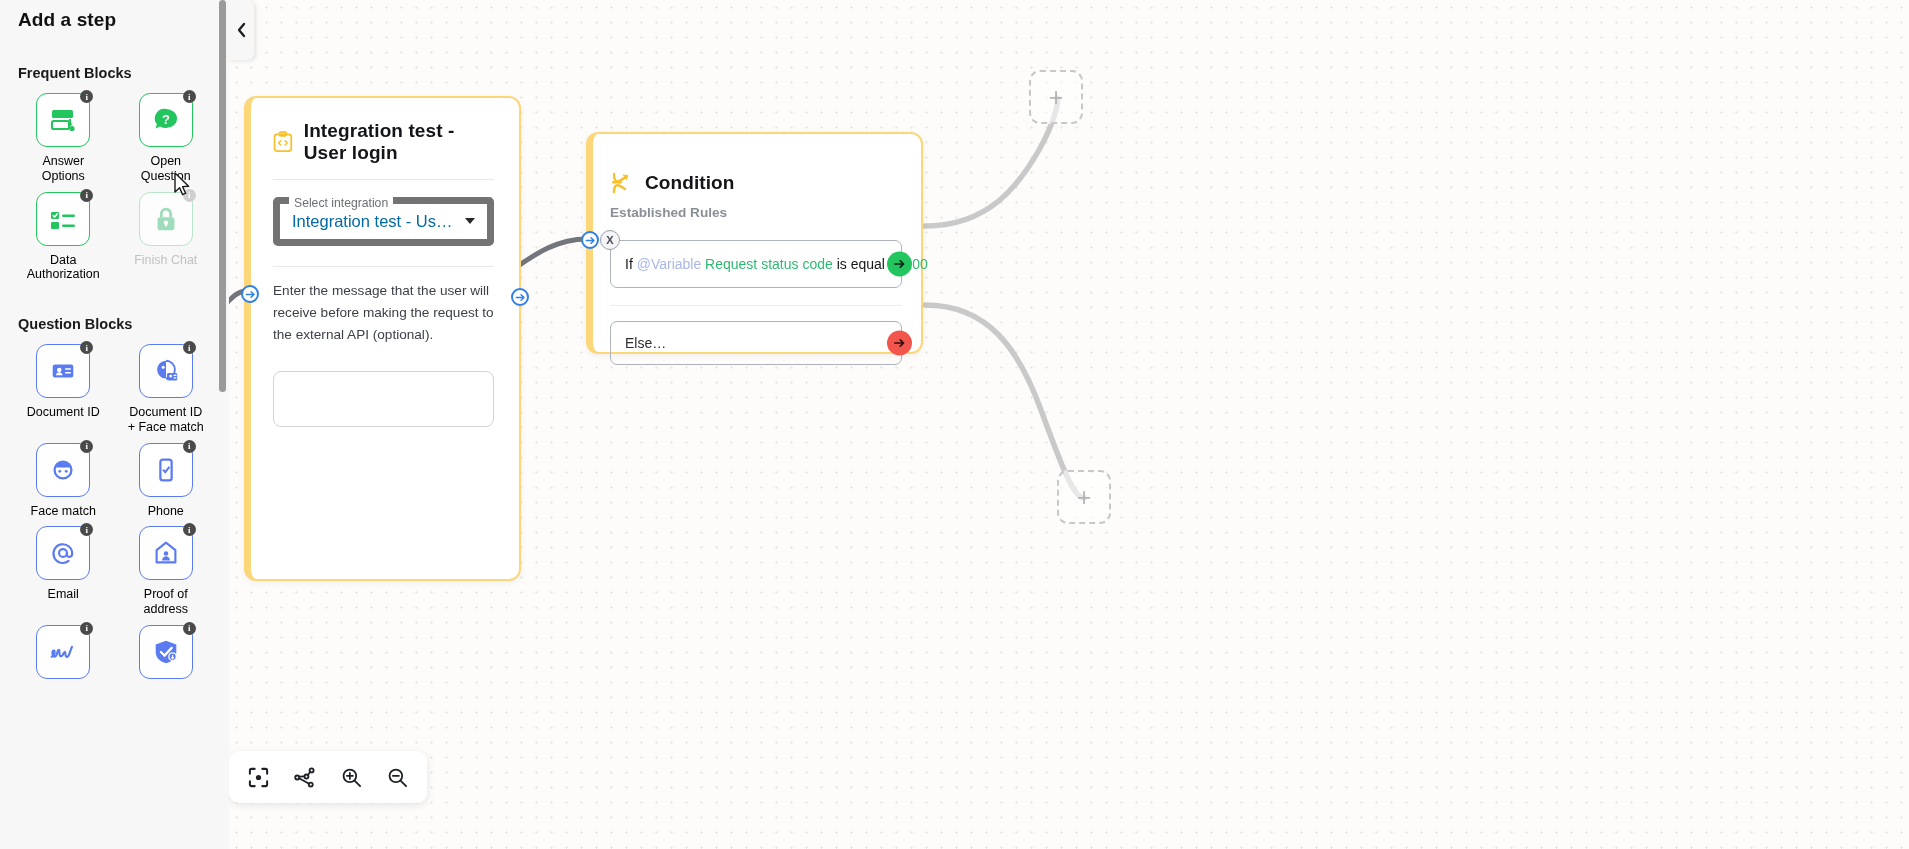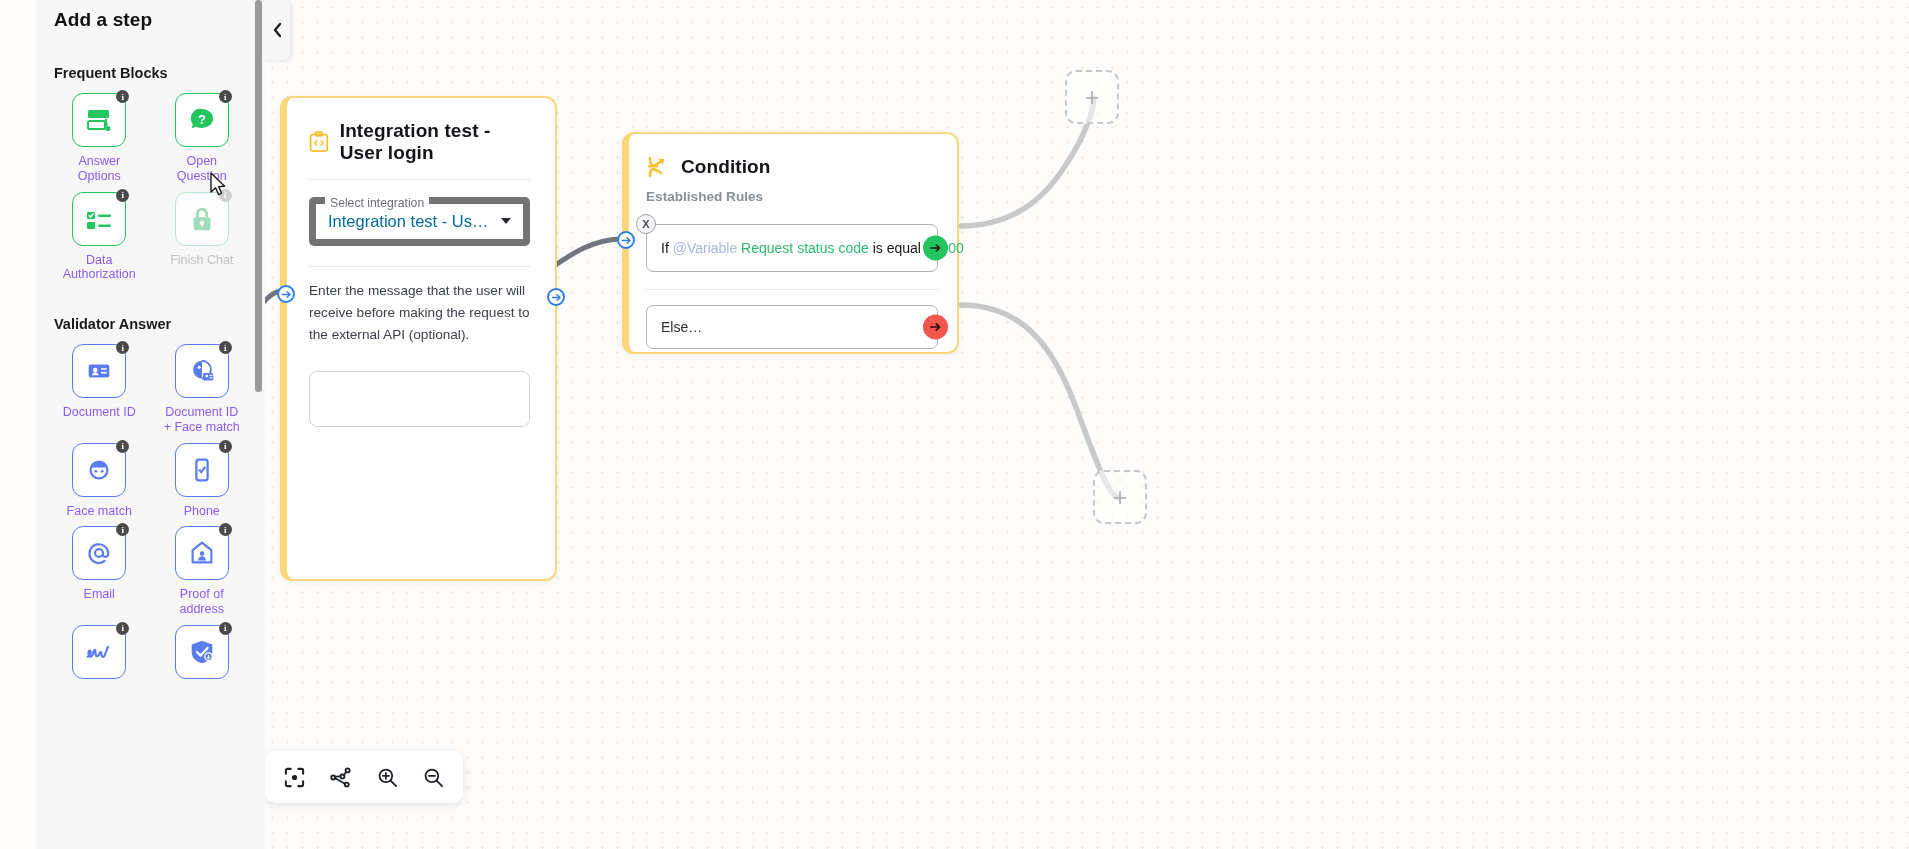--- a/index.html
+++ b/index.html
@@ -2,21 +2,21 @@
 <html><head>
 <meta charset="utf-8">
 <style>
   * { box-sizing: border-box; margin: 0; padding: 0; }
   html, body {
     width: 1909px; height: 849px;
     overflow: hidden;
     font-family: "Liberation Sans", sans-serif;
     background: #fdfcfa;
   }
-  .app { position: relative; width: 1684px; height: 849px; margin-left: 36px; }
+  .app { position: relative; width: 1684px; height: 849px; }
 
   
   .sidebar {
     position: absolute; left: 0; top: 0;
     width: 229px; height: 849px;
     background: #f7f7f7;
     overflow: hidden;
   }
   .sidebar-title {
     font-size: 19px; font-weight: bold; color: #111;
@@ -49,21 +49,21 @@
     width: 13px; height: 13px; border-radius: 50%;
     background: #4a4a4a; color: #fff;
     font-size: 9px; font-weight: bold;
     display: flex; align-items: center; justify-content: center;
     font-family: "Liberation Serif", serif;
   }
   .info-dot.muted { background: #cfcfcf; }
   .block-label {
     margin-top: 7px;
     font-size: 12.5px; line-height: 1.18;
-    color: #8b5cf6; text-align: center;
+    color: #000000; text-align: center;
     max-width: 82px;
   }
   .block-label.muted { color: #c2c2c2; }
 
   
   .sb-track {
     position: absolute; left: 218px; top: 0;
     width: 8px; height: 849px; background: transparent;
   }
   .sb-thumb {
@@ -133,21 +133,21 @@
     width: 0; height: 0;
     border-left: 5.5px solid transparent; border-right: 5.5px solid transparent;
     border-top: 6.5px solid #26282d;
   }
   .msg-box {
     margin-top: 25px; height: 56px;
     border: 1px solid #d2d4d8; border-radius: 8px; background: #fff;
   }
 
   
-  #node-condition { left: 357px; top: 132px; width: 337px; height: 222px; padding: 20px 19px 0 17px; }
+  #node-condition { left: 357px; top: 132px; width: 337px; height: 222px; padding: 36px 19px 0 17px; }
   .cond-sub { font-size: 13.6px; color: #8a8e96; font-weight: bold; margin-top: 9px; }
   .rule-row {
     position: relative; margin-top: 20px;
     border: 1px solid #aeb2bb; border-radius: 7px;
     height: 48px; display: flex; align-items: center; padding: 0 14px;
   }
   .rule-text { font-size: 14px; color: #15161a; white-space: nowrap; }
   .rule-text .kw { font-weight: normal; }
   .rule-text .var { color: #a9b7ea; }
   .rule-text .fld { color: #2fba72; }
@@ -266,21 +266,21 @@
             <rect x="7" y="14" width="18" height="14" rx="3" fill="#9fdcbb"></rect>
             <path d="M11 14 v-3.5a5 5 0 0 1 10 0V14" stroke="#9fdcbb" stroke-width="3" fill="none"></path>
             <circle cx="16" cy="20" r="2.4" fill="#fff"></circle>
             <rect x="15" y="20" width="2" height="4" fill="#fff"></rect>
           </svg>
         </div>
         <div class="block-label muted">Finish Chat</div>
       </div>
     </div>
 
-    <div class="section-title">Validator Answer</div>
+    <div class="section-title">Question Blocks</div>
     <div class="block-grid">
 
       <div class="block-cell">
         <div class="block-tile blue">
           <span class="info-dot">i</span>
           <svg width="30" height="30" viewBox="0 0 32 32">
             <rect x="5" y="9" width="22" height="14" rx="2.4" fill="#5b7cf0"></rect>
             <circle cx="12" cy="15" r="2.4" fill="#fff"></circle>
             <path d="M8.4 20.4c.6-2 2-3 3.6-3s3 1 3.6 3z" fill="#fff"></path>
             <rect x="18" y="13" width="6.5" height="1.7" rx=".8" fill="#fff"></rect>

